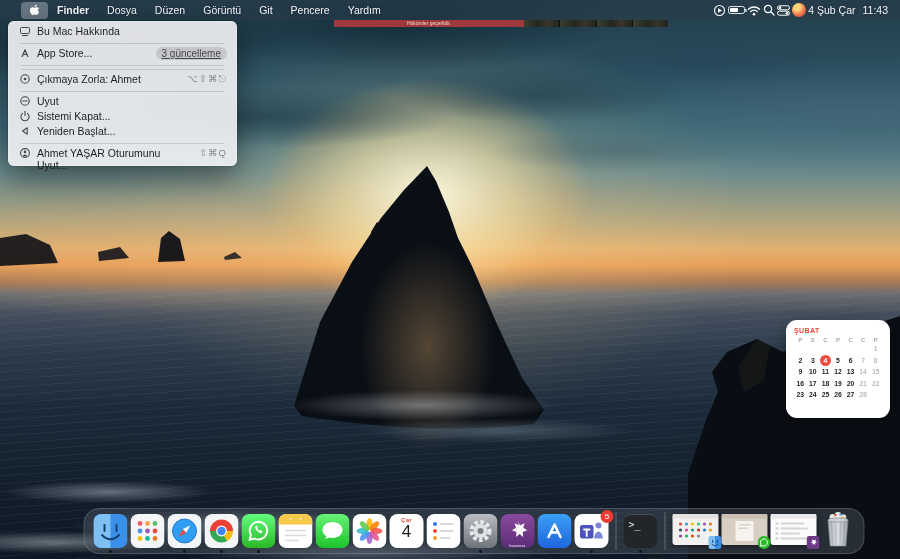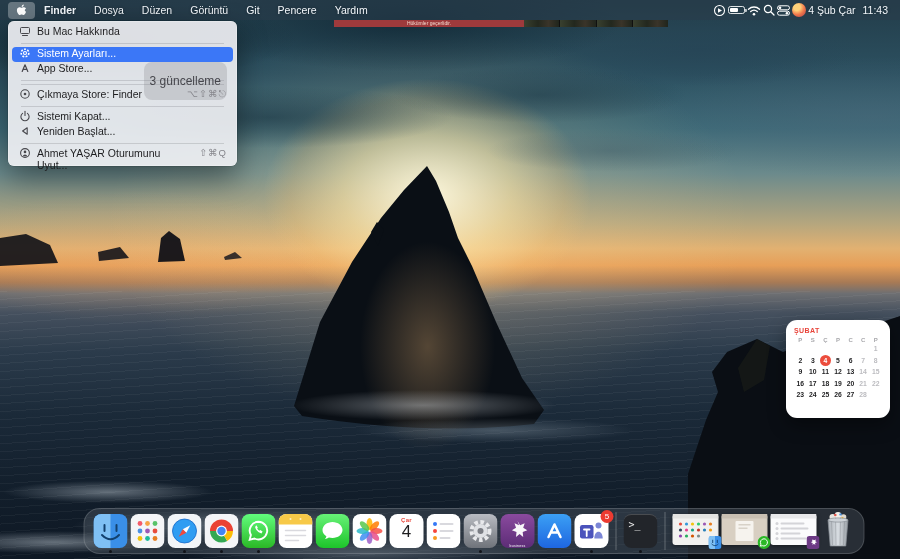--- a/index.html
+++ b/index.html
@@ -33,21 +33,21 @@
       radial-gradient(ellipse 180px 16px at 6% 97%, rgba(220,230,238,.42), transparent 70%),
       radial-gradient(ellipse 260px 20px at 41% 99%, rgba(190,205,218,.32), transparent 70%),
       radial-gradient(ellipse 90px 140px at 47.5% 62%, rgba(240,185,120,.32), transparent 75%);}
   .wp-streaks{top:52%;background:repeating-linear-gradient(176deg,
       rgba(255,255,255,.045) 0 1px, transparent 1px 8px);}
   .wp-rocks{position:absolute;inset:0;width:100%;height:100%;}
 
   
   .menubar{position:absolute;top:0;left:0;right:0;height:20px;z-index:30;
     background:rgba(42,60,75,.55);display:flex;align-items:center;
-    color:#f2f6fa;font-size:10.5px;padding:0 12px 0 8px;
+    color:#f2f6fa;font-size:10.5px;padding:0 12px 0 21px;
     text-shadow:0 0 3px rgba(0,0,0,.35);}
   .apple-wrap{background:rgba(255,255,255,.30);border-radius:4px;padding:2px 8px;display:flex;align-items:center;}
   .mb-menu{padding:0 9px;}
   .mb-menu.app{font-weight:700;}
   .status{margin-left:auto;display:flex;align-items:center;gap:2px;}
   .sicon{display:flex;align-items:center;}
   .bat{position:relative;width:17px;height:8px;border:1px solid rgba(255,255,255,.85);border-radius:2.5px;}
   .bat::after{content:"";position:absolute;right:-3px;top:2px;width:2px;height:3px;background:rgba(255,255,255,.7);border-radius:0 1px 1px 0;}
   .bat .fill{position:absolute;left:1px;top:1px;bottom:1px;width:55%;background:#fff;border-radius:1px;}
   .avatar{width:14px;height:14px;border-radius:50%;
@@ -65,21 +65,21 @@
     background:rgba(243,243,246,.90);border-radius:6px;padding:4px;
     box-shadow:0 0 0 .5px rgba(0,0,0,.18), 0 12px 30px rgba(0,0,0,.42), inset 0 0 0 .5px rgba(255,255,255,.5);
     font-size:10.5px;color:#1e1e20;}
   .mi{display:flex;align-items:flex-start;height:15px;padding:0 6px;border-radius:4px;gap:6px;}
   .mi .ic{width:13px;display:flex;justify-content:center;color:#47474c;flex:0 0 13px;}
   .mi .right{margin-left:auto;color:#85858b;font-size:9.5px;letter-spacing:1px;white-space:nowrap;}
   .mi.hl{background:#3b77f7;color:#fff;}
   .mi.hl .ic{color:#fff;}
   .chev{margin-left:auto;color:#7c7c82;font-size:11px;line-height:1;}
   .mbadge{margin-left:auto;background:rgba(132,132,140,.28);color:#46464c;
-    font-size:12px;padding:12px 6px;border-radius:8px;}
+    font-size:10px;padding:1px 6px;border-radius:8px;text-decoration:underline;}
   .msep{height:1px;background:rgba(60,60,67,.17);margin:3px 9px;}
 
   
   .calendar{position:absolute;left:786px;top:320px;width:104px;height:98px;z-index:20;
     background:#fff;border-radius:11px;box-shadow:0 7px 18px rgba(0,0,0,.38);
     padding:7px 8px 5px;}
   .cal-title{color:#e8443a;font-weight:700;font-size:7px;letter-spacing:.4px;}
   .cal-head,.cal-grid{display:grid;grid-template-columns:repeat(7,1fr);}
   .cal-head{margin-top:3px;}
   .cal-head span{font-size:6px;font-weight:700;color:#a7a7ab;text-align:center;}
@@ -202,51 +202,51 @@
     <div class="mi">
       <span class="ic">
           <svg width="12" height="12" viewBox="0 0 12 12">
             <rect x="1.5" y="2.5" width="9" height="6" rx="1" fill="none" stroke="currentColor" stroke-width="1"></rect>
             <path d="M3.5 10.5h5" stroke="currentColor" stroke-width="1" stroke-linecap="round"></path>
           </svg>
         </span>
       <span class="lbl">Bu Mac Hakkında</span>
     </div>
     <div class="msep"></div>
-    <div class="mi hl">
-      <span class="ic">
-          <svg width="12" height="12" viewBox="0 0 12 12">
-            <circle cx="6" cy="6" r="3.8" fill="none" stroke="currentColor" stroke-width="1.6" stroke-dasharray="1.9 1.4"></circle>
-            <circle cx="6" cy="6" r="1.5" fill="none" stroke="currentColor" stroke-width="1.1"></circle>
-          </svg>
-        </span>
-      <span class="lbl">Sistem Ayarları...</span>
-    </div>
     <div class="mi">
       <span class="ic">
           <svg width="12" height="12" viewBox="0 0 12 12">
             <path d="M3.2 9.5 6 2.8l2.8 6.7M4.2 7.3h3.6" fill="none" stroke="currentColor" stroke-width="1.2" stroke-linecap="round" stroke-linejoin="round"></path>
           </svg>
         </span>
       <span class="lbl">App Store...</span>
       <span class="mbadge">3 güncelleme</span>
     </div>
     <div class="msep"></div>
     <div class="msep"></div>
     <div class="mi">
       <span class="ic">
           <svg width="12" height="12" viewBox="0 0 12 12">
             <circle cx="6" cy="6" r="4.2" fill="none" stroke="currentColor" stroke-width="1.1"></circle>
             <circle cx="6" cy="6" r="1.3" fill="currentColor"></circle>
           </svg>
         </span>
-      <span class="lbl">Çıkmaya Store: Finder</span>
+      <span class="lbl">Çıkmaya Zorla: Ahmet</span>
       <span class="right">⌥⇧⌘⎋</span>
     </div>
     <div class="msep"></div>
+    <div class="mi">
+      <span class="ic">
+          <svg width="12" height="12" viewBox="0 0 12 12">
+            <circle cx="6" cy="6" r="4.2" fill="none" stroke="currentColor" stroke-width="1.1"></circle>
+            <path d="M3.8 6h4.4" stroke="currentColor" stroke-width="1.1" stroke-linecap="round"></path>
+          </svg>
+        </span>
+      <span class="lbl">Uyut</span>
+    </div>
     <div class="mi">
       <span class="ic">
           <svg width="12" height="12" viewBox="0 0 12 12">
             <path d="M3.6 3.4a4.1 4.1 0 1 0 4.8 0" fill="none" stroke="currentColor" stroke-width="1.1" stroke-linecap="round"></path>
             <path d="M6 1.4v4" stroke="currentColor" stroke-width="1.1" stroke-linecap="round"></path>
           </svg>
         </span>
       <span class="lbl">Sistemi Kapat...</span>
     </div>
     <div class="mi">

